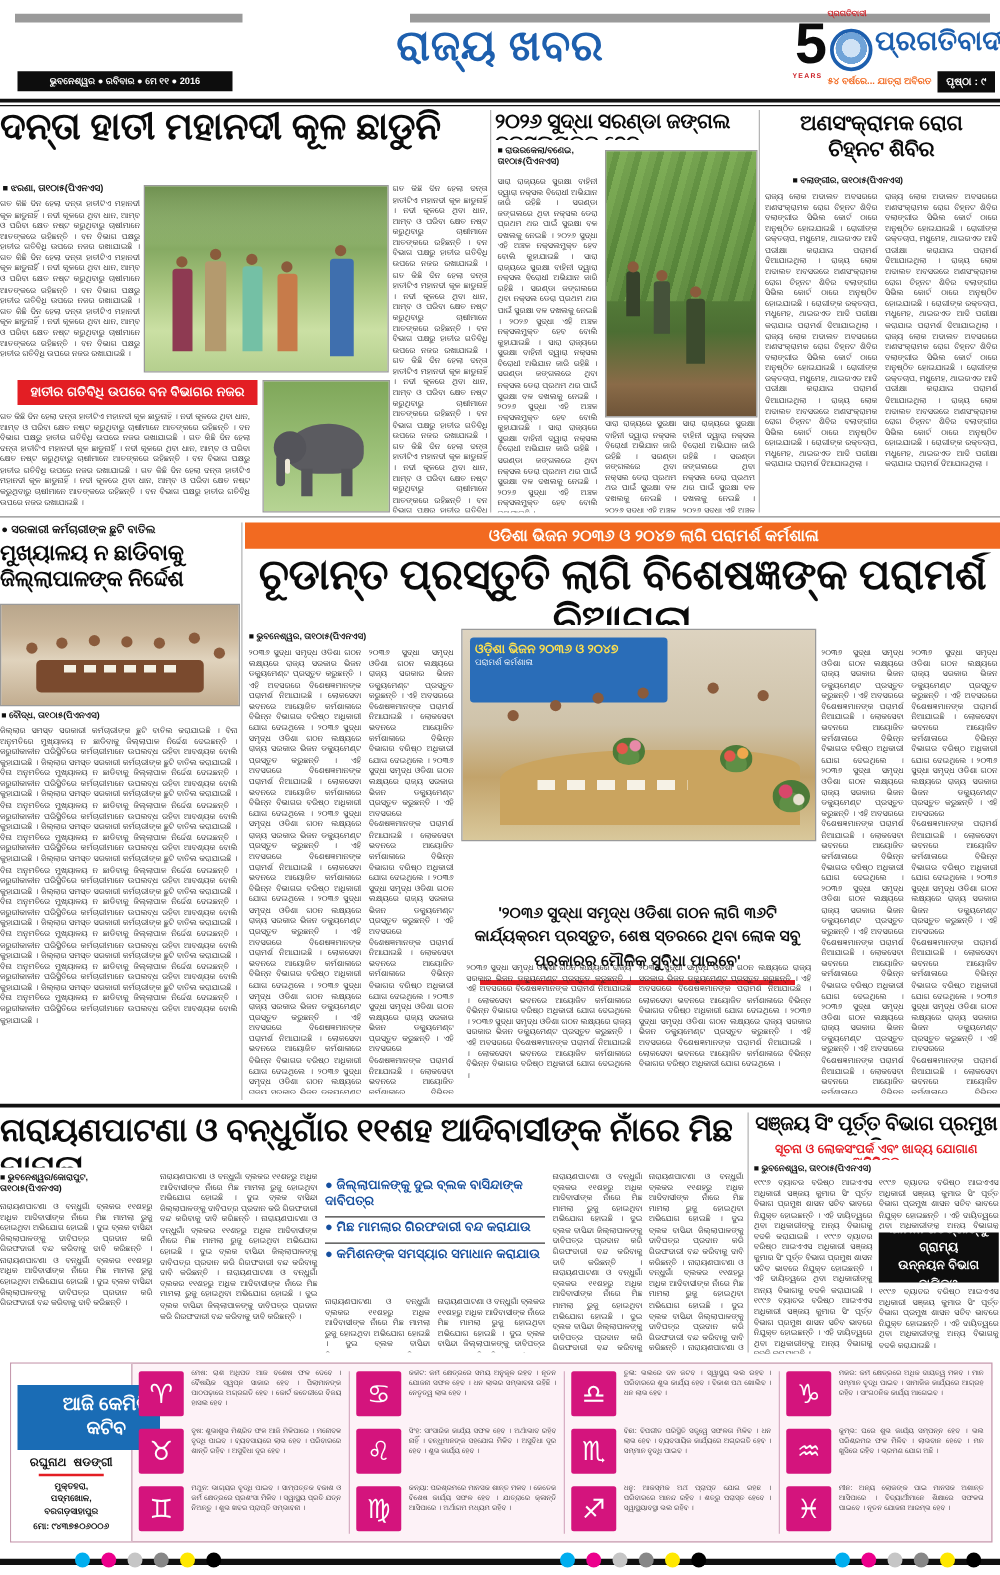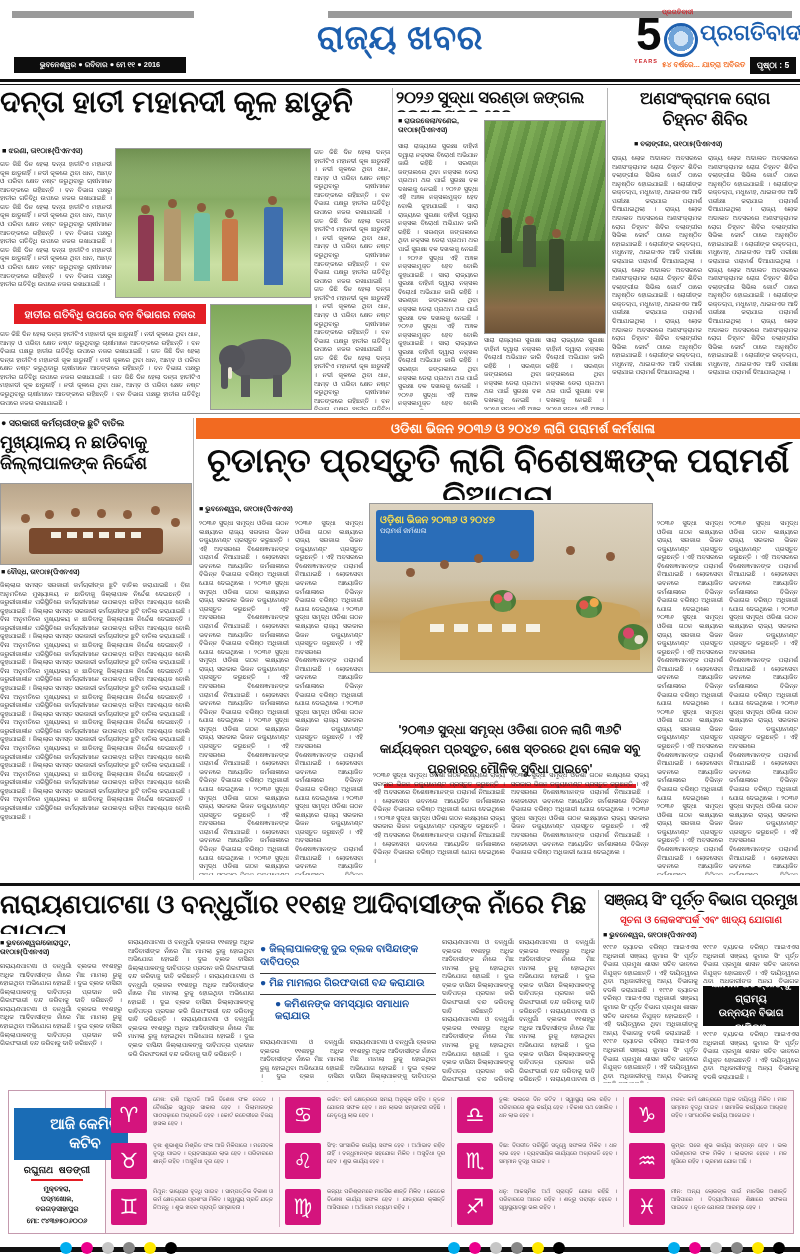--- a/index.html
+++ b/index.html
@@ -9,21 +9,21 @@
   .vline{position:absolute;width:1px;background:#b5b5b5;}
   .hline{position:absolute;background:#111;}
   .grayline{position:absolute;background:#8c8c8c;}
   .bodytext{font-size:6.4px;line-height:1.34;text-align:justify;color:#222;overflow:hidden;word-break:break-word;}
   .byline{font-size:7.4px;font-weight:bold;color:#111;overflow:hidden;}
   .headline{font-weight:800;color:#0b0b0b;overflow:hidden;letter-spacing:-0.3px;}
   .kicker{font-size:9px;font-weight:bold;color:#111;}
   .caption-red{background:#e31e24;color:#fff;font-weight:bold;font-size:10.5px;text-align:center;line-height:20px;overflow:hidden;}
   .orangebar{background:#f26a21;color:#fff;font-weight:bold;font-size:13px;text-align:center;line-height:21px;overflow:hidden;padding-left:25px;}
   .bullet-item{color:#164f9e;font-weight:bold;font-size:10.3px;line-height:1.25;padding:3px 0 4px 0;border-bottom:1.4px solid #3a3a3a;overflow:hidden;}
-  .bullet-item:last-child{border-bottom:none;margin-left:15px;}
+  .bullet-item:last-child{border-bottom:none;}
   .bullet-dot{color:#164f9e;margin-right:3px;}
   .quote{font-size:12.5px;font-weight:800;text-align:center;line-height:1.55;color:#0d0d0d;overflow:hidden;margin-top:44px;}
   .quote-rule{height:3.5px;background:#e31e24;margin:5px auto 0 auto;width:92%;}
   .blackbox{background:#0d0d0d;color:#fff;font-weight:bold;font-size:10px;text-align:center;line-height:1.45;display:flex;align-items:center;justify-content:center;overflow:hidden;}
   .photo{position:absolute;overflow:hidden;border:1px solid #9a9a9a;}
   .person{position:absolute;border-radius:3px 3px 0 0;}
   .head{position:absolute;width:9px;height:9px;border-radius:50%;background:#8a5b3c;}
   .zcell{position:absolute;height:44px;}
   .zicon{position:absolute;left:0;top:2px;width:36px;height:36px;background:#d4147d;color:#fff;
          display:flex;align-items:center;justify-content:center;font-size:21px;border-radius:2px;}
@@ -46,21 +46,21 @@
     <div class="abs" style="left:44px;top:15px;width:28px;height:28px;border-radius:50%;border:3px solid #1d5fae;background:radial-gradient(circle at 50% 45%, #cfe2f5 0 35%, #6fa3d8 36% 60%, #ffffff 61%);"></div>
     <div class="abs" style="left:14px;top:50px;width:34px;height:8px;font-size:5.5px;font-weight:bold;color:#cc2127;letter-spacing:1px;">YEARS</div>
     <div class="abs" style="left:80px;top:12px;width:98px;height:30px;font-size:22px;font-weight:800;color:#1d5fae;">ପ୍ରଗତିବାଦୀ</div>
     <div class="abs" style="left:42px;top:52px;width:136px;height:10px;font-size:7.5px;font-weight:bold;color:#f26a21;">୫୪ ବର୍ଷରେ... ଯାତ୍ରା ଅବିରତ</div>
   </div>
 
   <div class="abs" style="left:14px;top:57px;width:172px;height:16px;background:#0d0d0d;">
     <div style="color:#fff;font-size:7.4px;font-weight:bold;text-align:center;line-height:16px;overflow:hidden;">ଭୁବନେଶ୍ୱର ● ରବିବାର ● ମେ ୧୧ ● 2016</div>
   </div>
   <div class="abs" style="left:750px;top:57px;width:46px;height:17px;background:#0d0d0d;">
-    <div style="color:#fff;font-size:8.5px;font-weight:bold;text-align:center;line-height:17px;">ପୃଷ୍ଠା : 5</div>
+    <div style="color:#fff;font-size:8.5px;font-weight:bold;text-align:center;line-height:17px;">ପୃଷ୍ଠା : ୯</div>
   </div>
 
   <div class="hline" style="left:0;top:79px;width:800px;height:3px;"></div>
   <div class="hline" style="left:0;top:84px;width:800px;height:1px;"></div>
 
   <div class="vline" style="left:392px;top:88px;height:322px;"></div>
   <div class="vline" style="left:607px;top:88px;height:322px;"></div>
   <div class="grayline" style="left:0;top:413px;width:800px;height:1px;"></div>
 
   <div class="abs" style="left:0;top:86px;width:390px;height:326px;">

